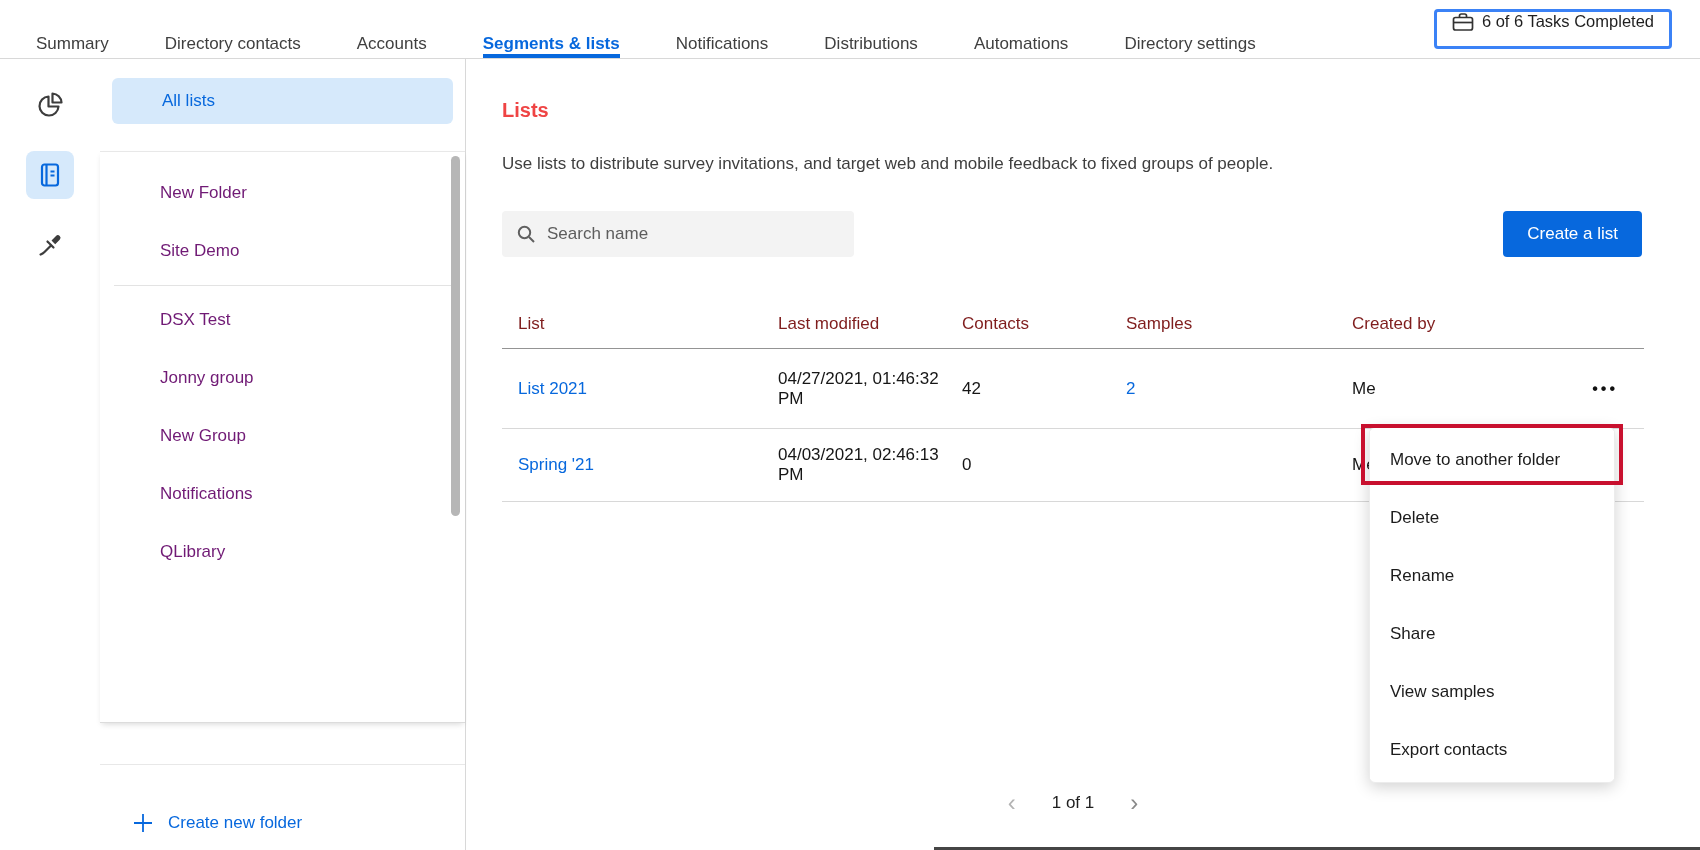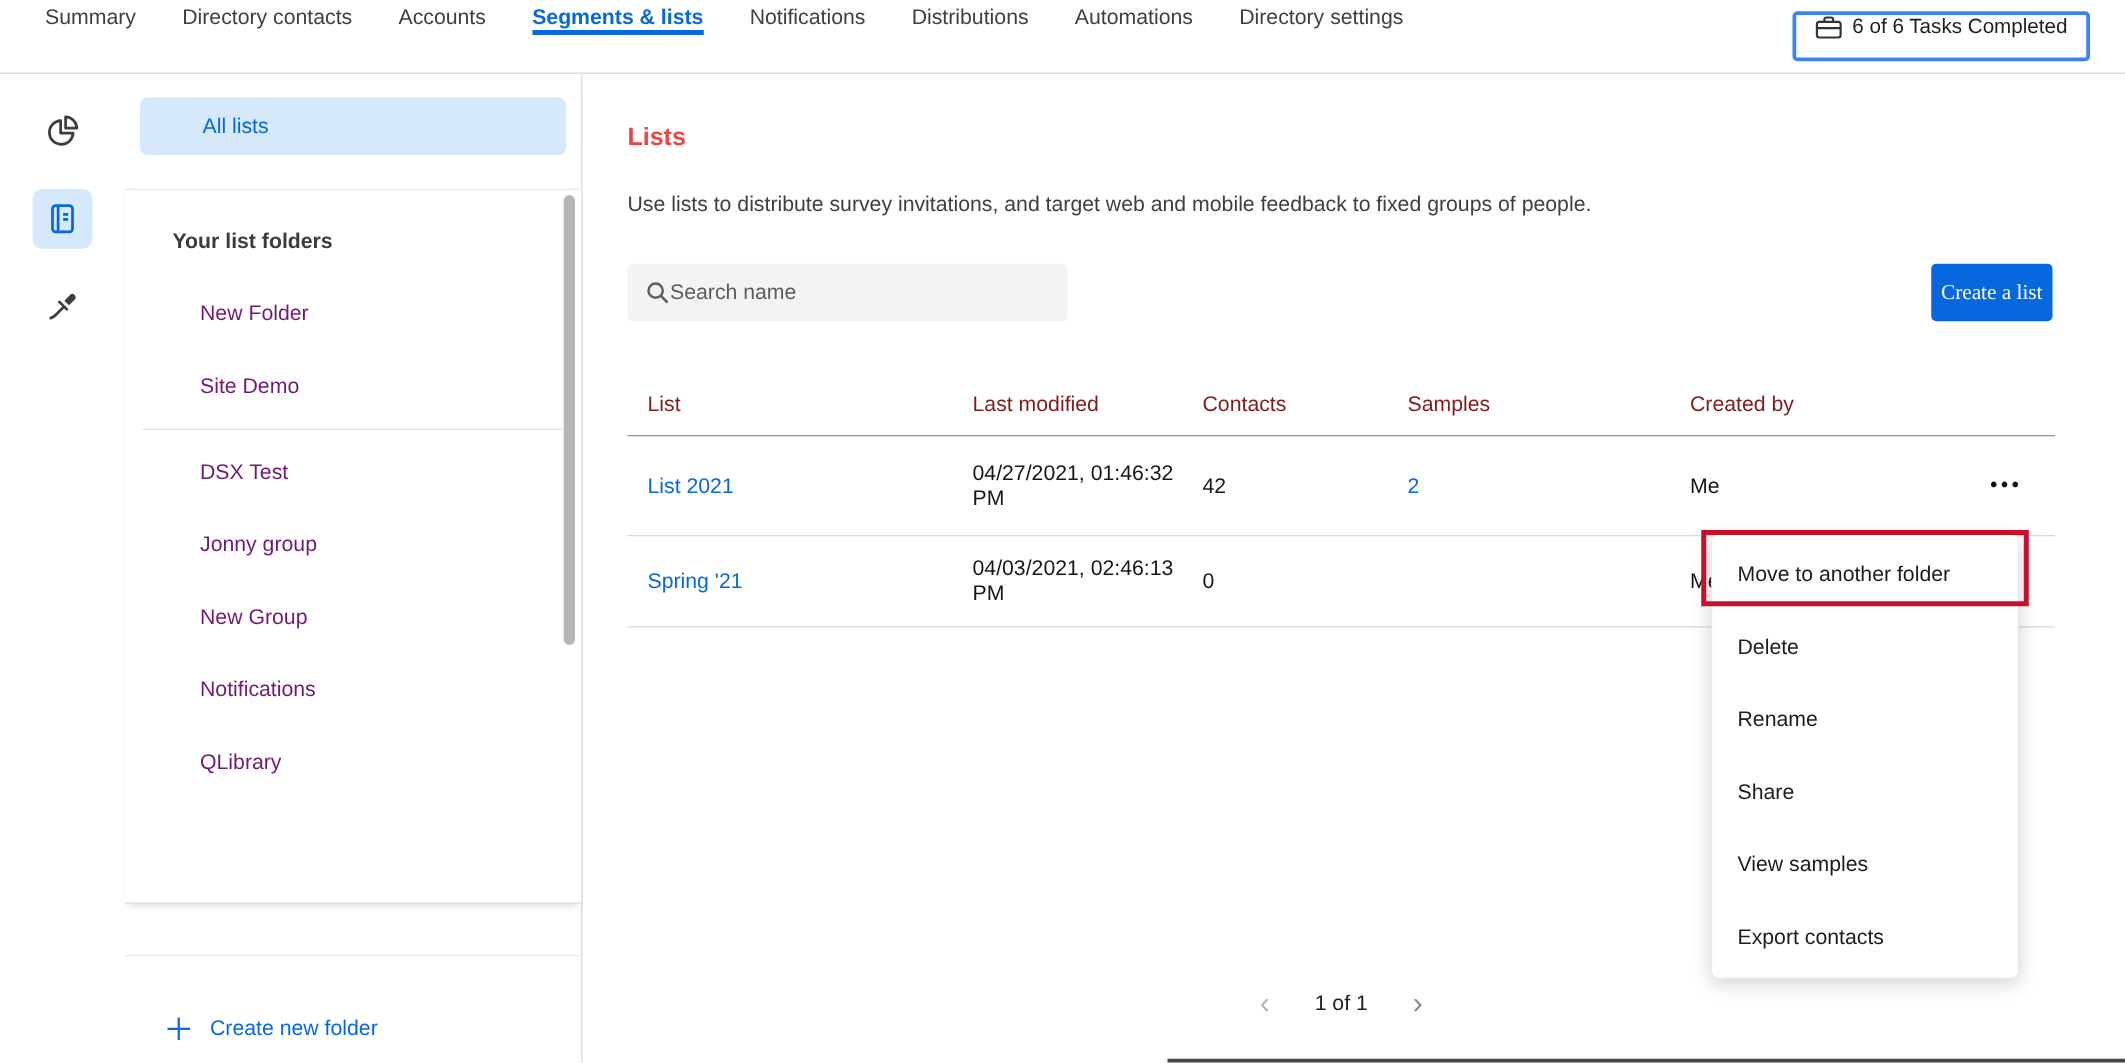--- a/index.html
+++ b/index.html
@@ -8,21 +8,21 @@
     --red:#c8102e;
   }
   *{box-sizing:border-box;margin:0;padding:0}
   html,body{width:1700px;height:850px;overflow:hidden;background:#fff;
     font-family:"Liberation Sans",sans-serif;color:#1f1f1f}
 
   
   .topnav{position:absolute;top:0;left:0;right:0;height:59px;background:#fff;
     border-bottom:1px solid #d8d8d8;display:flex;align-items:stretch;
     padding:0 28px 0 36px;z-index:6}
-  .tabs{display:flex;gap:37px;align-items:flex-start}
+  .tabs{display:flex;gap:56px;align-items:flex-end}
   .tab{display:flex;align-items:center;font-size:17px;color:#3f3f3f;cursor:pointer;
     border-bottom:4px solid transparent;padding-top:4px;white-space:nowrap}
   .tab.active{color:var(--accent);font-weight:700;border-bottom-color:var(--accent)}
   .tasks-btn{margin-left:auto;align-self:center;display:flex;align-items:flex-start;gap:8px;
     border:3px solid #3b82f6;border-radius:4px;height:40px;padding:0 15px;
     font-size:16.5px;color:#1f1f1f;background:#fff;cursor:pointer;white-space:nowrap;
     font-family:inherit}
 
   
   .rail{position:absolute;left:0;top:59px;bottom:0;width:100px;background:#fff}
@@ -53,27 +53,27 @@
     border-top:1px solid #e8e8e8}
   .create-folder{position:absolute;left:32px;bottom:12px;height:30px;display:flex;
     align-items:center;gap:14px;color:var(--accent);font-size:17px;cursor:pointer}
 
   
   .main{position:absolute;left:467px;top:59px;right:0;bottom:0;background:#fff}
   .page-title{position:absolute;top:40px;left:35px;font-size:20px;font-weight:700;color:#ef4444}
   .page-desc{position:absolute;top:95px;left:35px;font-size:17px;color:#3f3f3f}
   .search-box{position:absolute;top:152px;left:35px;width:352px;height:46px;
     background:#f3f3f3;border-radius:4px;display:flex;align-items:center;
-    padding:0 14px;}
+    padding:0 14px;gap:11px}
   .search-input{border:0;background:transparent;outline:none;font-size:17px;color:#333;
     flex:1;font-family:inherit}
   .search-input::placeholder{color:#5d5d5d}
   .create-btn{position:absolute;top:152px;right:58px;height:46px;background:var(--accent);
-    color:#fff;border:0;border-radius:4px;font-size:17px;padding:0 8px;cursor:pointer;
-    font-family:Liberation Serif, serif}
+    color:#fff;border:0;border-radius:4px;font-size:17px;padding:0 24px;cursor:pointer;
+    font-family:Liberation Sans, sans-serif}
 
   .table{position:absolute;left:35px;right:56px;top:240px}
   .trow{display:grid;grid-template-columns:260px 200px 164px 200px 1fr 84px;align-items:center}
   .thead{height:50px;border-bottom:1px solid #949494;color:#7f1d1d;font-size:17px}
   .tbody-row{height:80px;border-bottom:1px solid #d8d8d8;font-size:17px;color:#161616}
   .tbody-row.row2{height:73px}
   .cell-l{padding-left:16px}
   .cell-r{text-align:left}
   .created-by{padding-left:26px}
   .link{color:var(--accent);cursor:pointer;text-decoration:none}
@@ -150,21 +150,20 @@
     </span>
   </div>
 </div>
 
 <div class="sidebar">
   <div class="all-lists">
     <span>All lists</span>
   </div>
 
   <div class="folder-panel">
-    <div class="folder-header">Your list folders</div>
     <div class="folder-item">New Folder</div>
     <div class="folder-item">Site Demo</div>
     <div class="folder-divider"></div>
     <div class="folder-item">DSX Test</div>
     <div class="folder-item">Jonny group</div>
     <div class="folder-item">New Group</div>
     <div class="folder-item">Notifications</div>
     <div class="folder-item">QLibrary</div>
     <div class="scroll-thumb"></div>
   </div>

